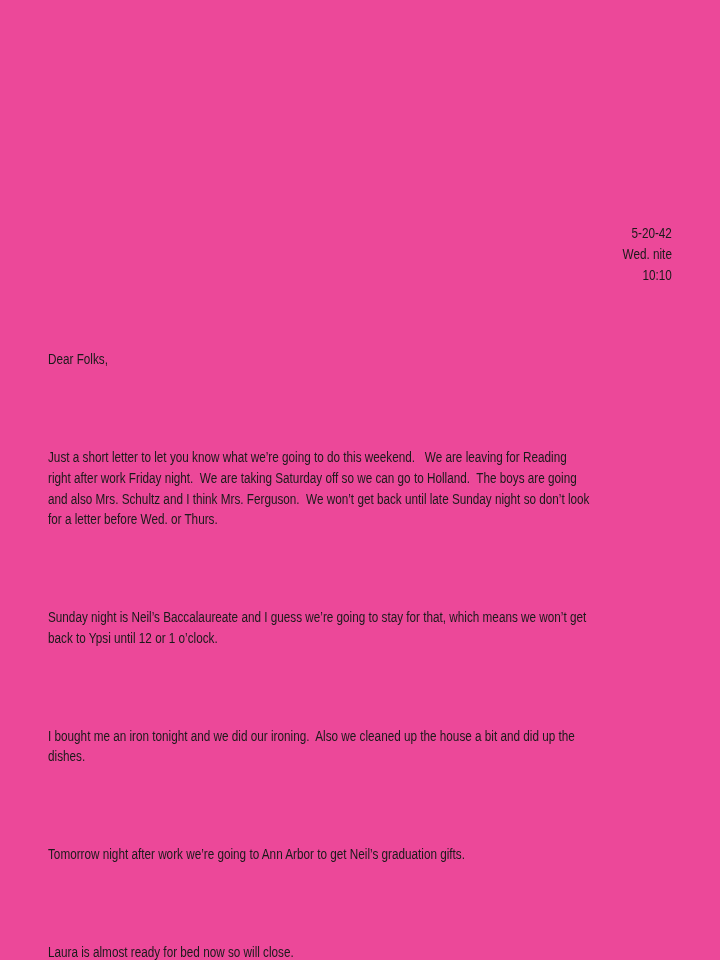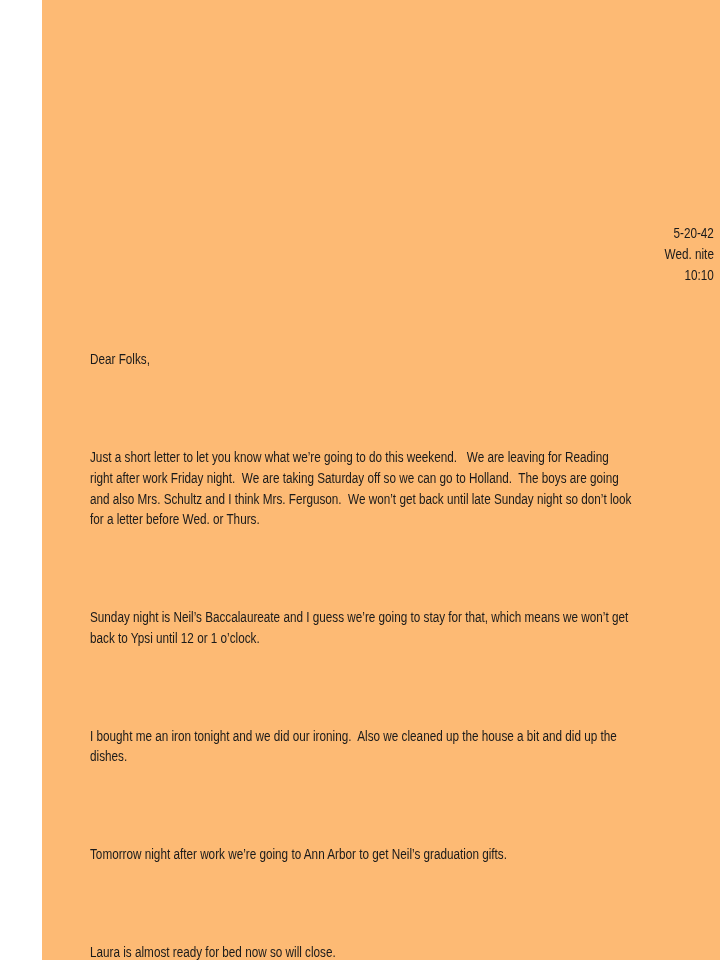--- a/index.html
+++ b/index.html
@@ -9,22 +9,21 @@
   body {
     width: 720px;
     height: 960px;
     background: #ffffff;
     overflow: hidden;
     position: relative;
   }
   .letter-page {
     position: absolute;
     inset: 0;
-    background: #fdba74;
-    margin-left: 42px;
+    background: #ec4899;
   }
   
   .content {
     position: absolute;
     left: 48px;
     top: 162px;
     width: 734px;
     transform: scaleX(0.85);
     transform-origin: 0 0;
     font-family: "Liberation Sans", sans-serif;

